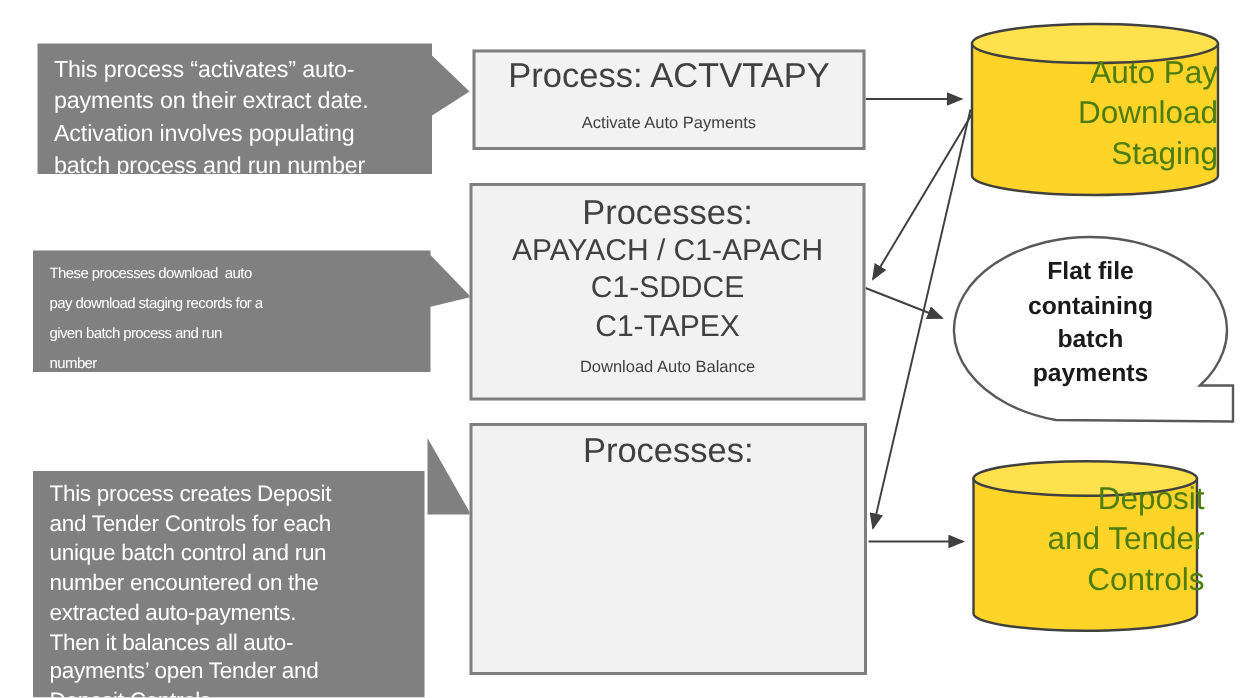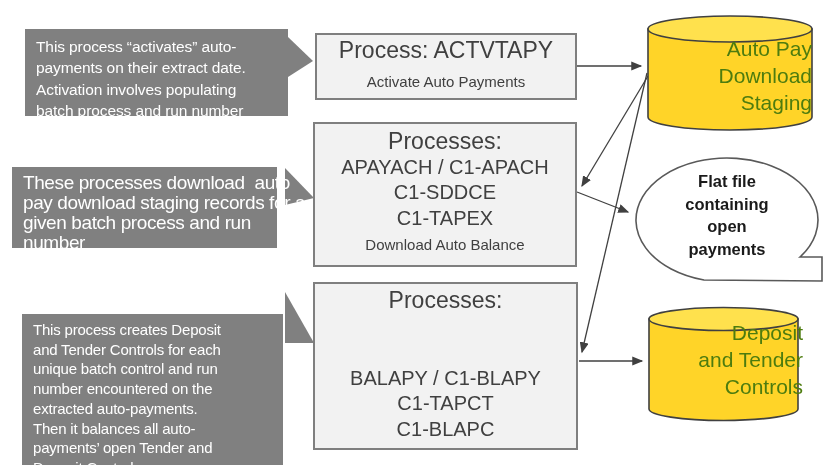--- a/index.html
+++ b/index.html
@@ -9,37 +9,37 @@
   }
   .layer { position:absolute; left:0; top:0; width:837px; height:465px; }
 
   
   .callout {
     position:absolute; box-sizing:border-box;
     background:var(--callout-bg,#808080); color:var(--callout-text,#ffffff);
     font-weight:normal; white-space:pre;
   }
   .callout-1 { left:25px; top:29px;  width:263px; height:87px;  padding:7px 0 0 11px; font-size:15.5px; line-height:21.3px; letter-spacing:-0.1px; }
-  .callout-2 { left:12px; top:167px; width:265px; height:81px;  padding:6px 0 0 11px; font-size:19px;   line-height:20px;   letter-spacing:-0.4px; }
+  .callout-2 { left:22px; top:167px; width:265px; height:81px;  padding:6px 0 0 11px; font-size:10px;   line-height:20px;   letter-spacing:-0.4px; }
   .callout-3 { left:22px; top:281px; width:261px; height:168px; padding:6px 0 0 11px; font-size:15px;   line-height:19.7px; letter-spacing:-0.2px;margin-top:33px; }
 
   
   .pbox {
     position:absolute; box-sizing:border-box;
     background:var(--process-fill,#f2f2f2);
     border:2px solid var(--process-border,#7f7f7f);
     color:var(--process-text,#404040);
     display:flex; flex-direction:column; align-items:center; text-align:center;
   }
   .pbox-1 { left:315px; top:33px;  width:262px; height:67px;  justify-content:center; gap:6px; }
   .pbox-2 { left:313px; top:122px; width:264px; height:145px; justify-content:space-between; padding:5px 0 7px; }
   .pbox-3 { left:313px; top:282px; width:265px; height:168px; justify-content:space-between; padding:4px 0 6px; }
   .pbox-heading { font-size:23px; line-height:25px; }
   .pbox-codes   { font-size:20px; line-height:25.5px; white-space:pre; }
-  .pbox-caption { font-size:15px; line-height:26px; white-space:pre; }
+  .pbox-caption { font-size:11px; line-height:26px; white-space:pre; }
 
   
   .cyl-label {
     position:absolute; text-align:right; white-space:pre;
     color:#4d7c0f; font-size:21px; line-height:27px;
   }
   .cyl1-label { left:648px; top:35px;  width:164px; }
   .cyl2-label { left:649px; top:319px; width:154px; }
   .flatfile-label {
     position:absolute; left:637px; top:170px; width:180px;
@@ -114,29 +114,26 @@
   <div class="pbox pbox-2">
     <div class="pbox-heading">Processes:</div>
     <div class="pbox-codes">APAYACH / C1-APACH
 C1-SDDCE
 C1-TAPEX</div>
     <div class="pbox-caption">Download Auto Balance</div>
   </div>
 
   <div class="pbox pbox-3">
     <div class="pbox-heading">Processes:</div>
-    <div class="pbox-codes">BALAPY / C1-BLAPY
-C1-TAPCT
-C1-BLAPC</div>
   </div>
 
   <div class="cyl-label cyl1-label">Auto Pay
 Download
 Staging</div>
   <div class="cyl-label cyl2-label">Deposit
 and Tender
 Controls</div>
   <div class="flatfile-label">Flat file
 containing
-open
+batch
 payments</div>
 
 </div>
 
 </body></html>

